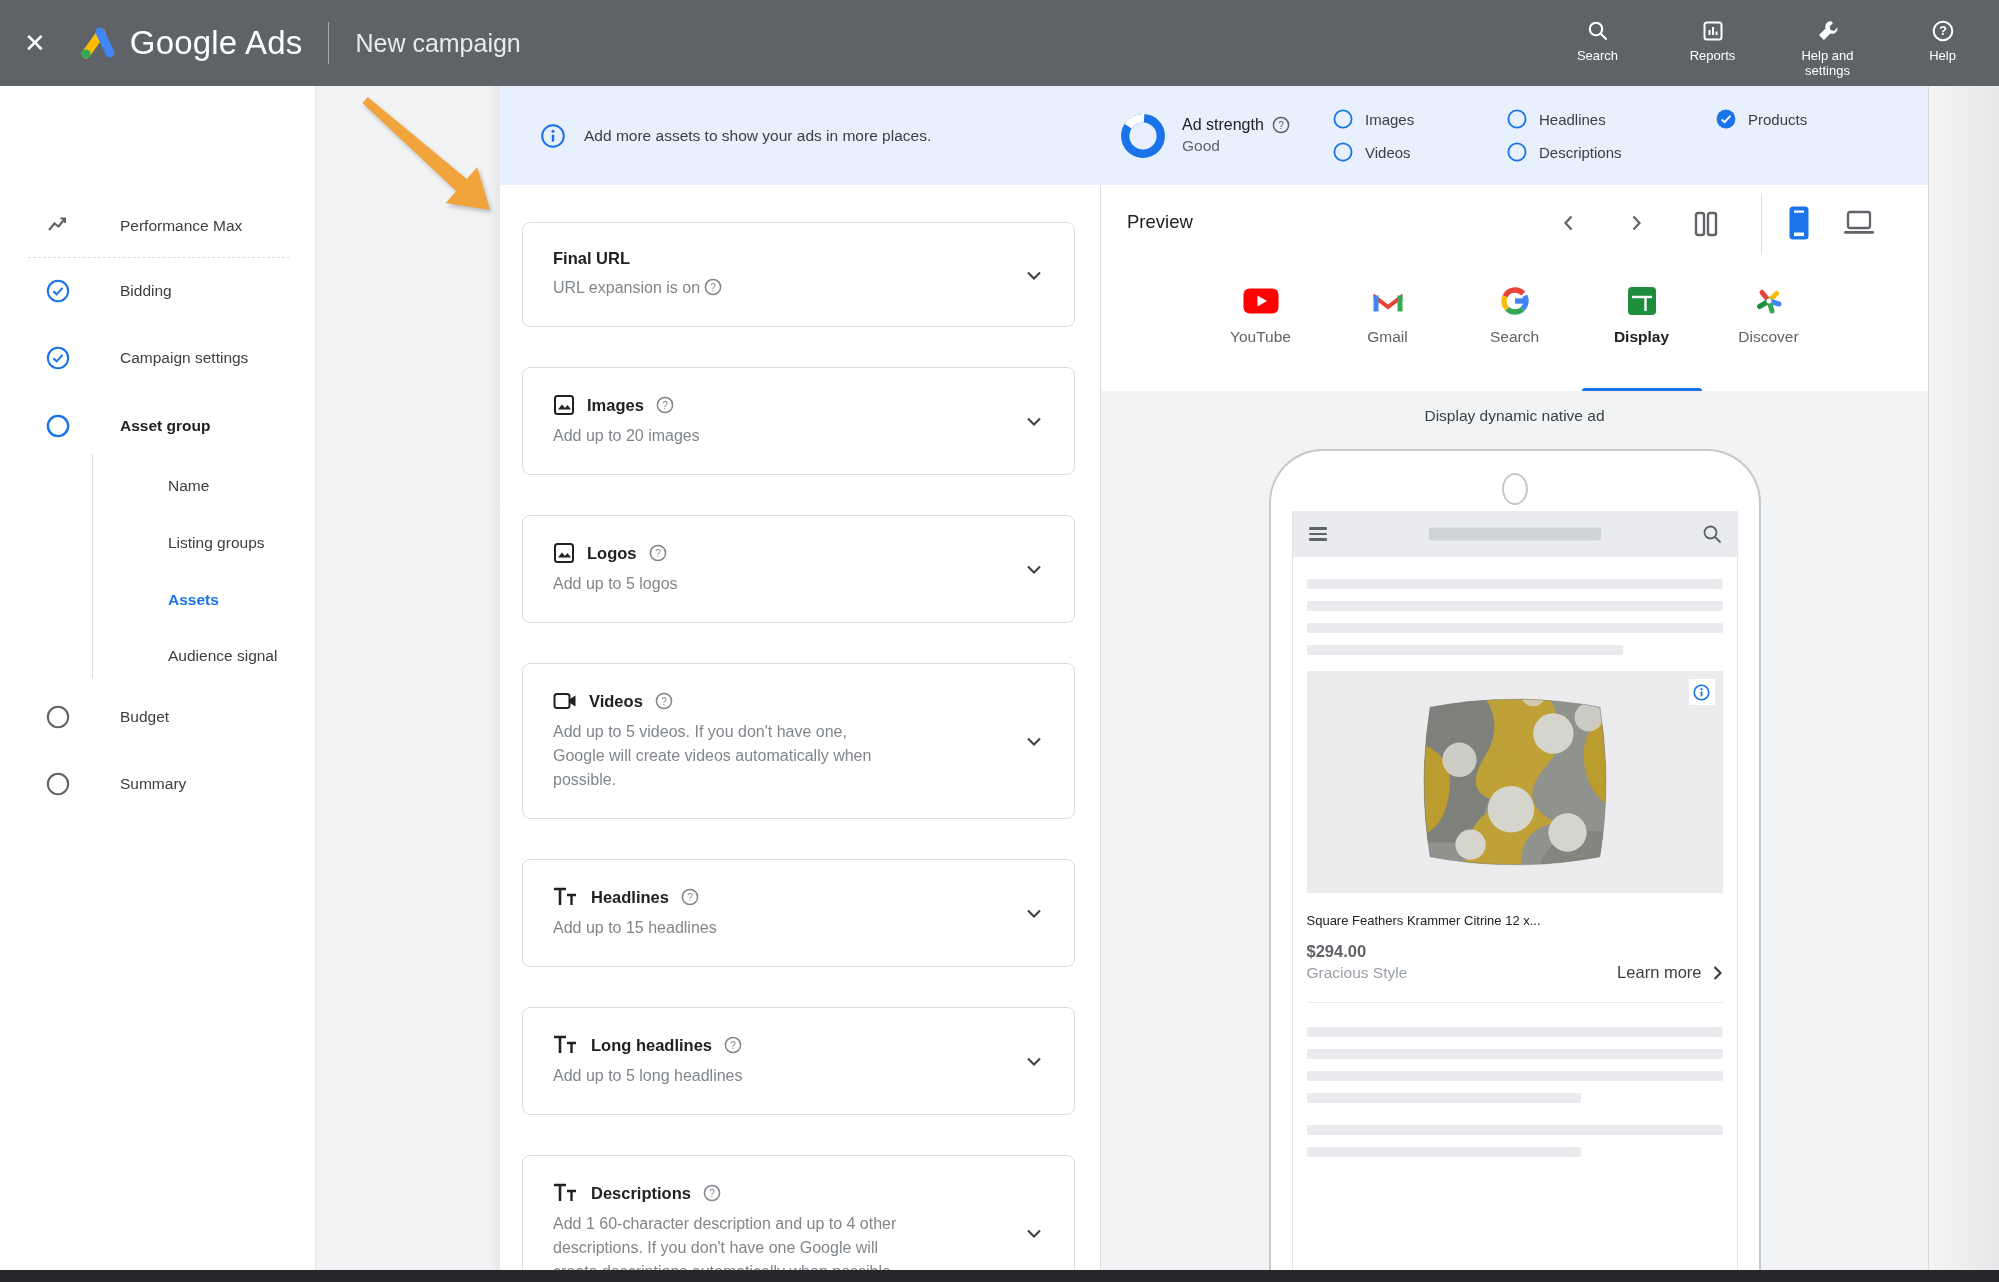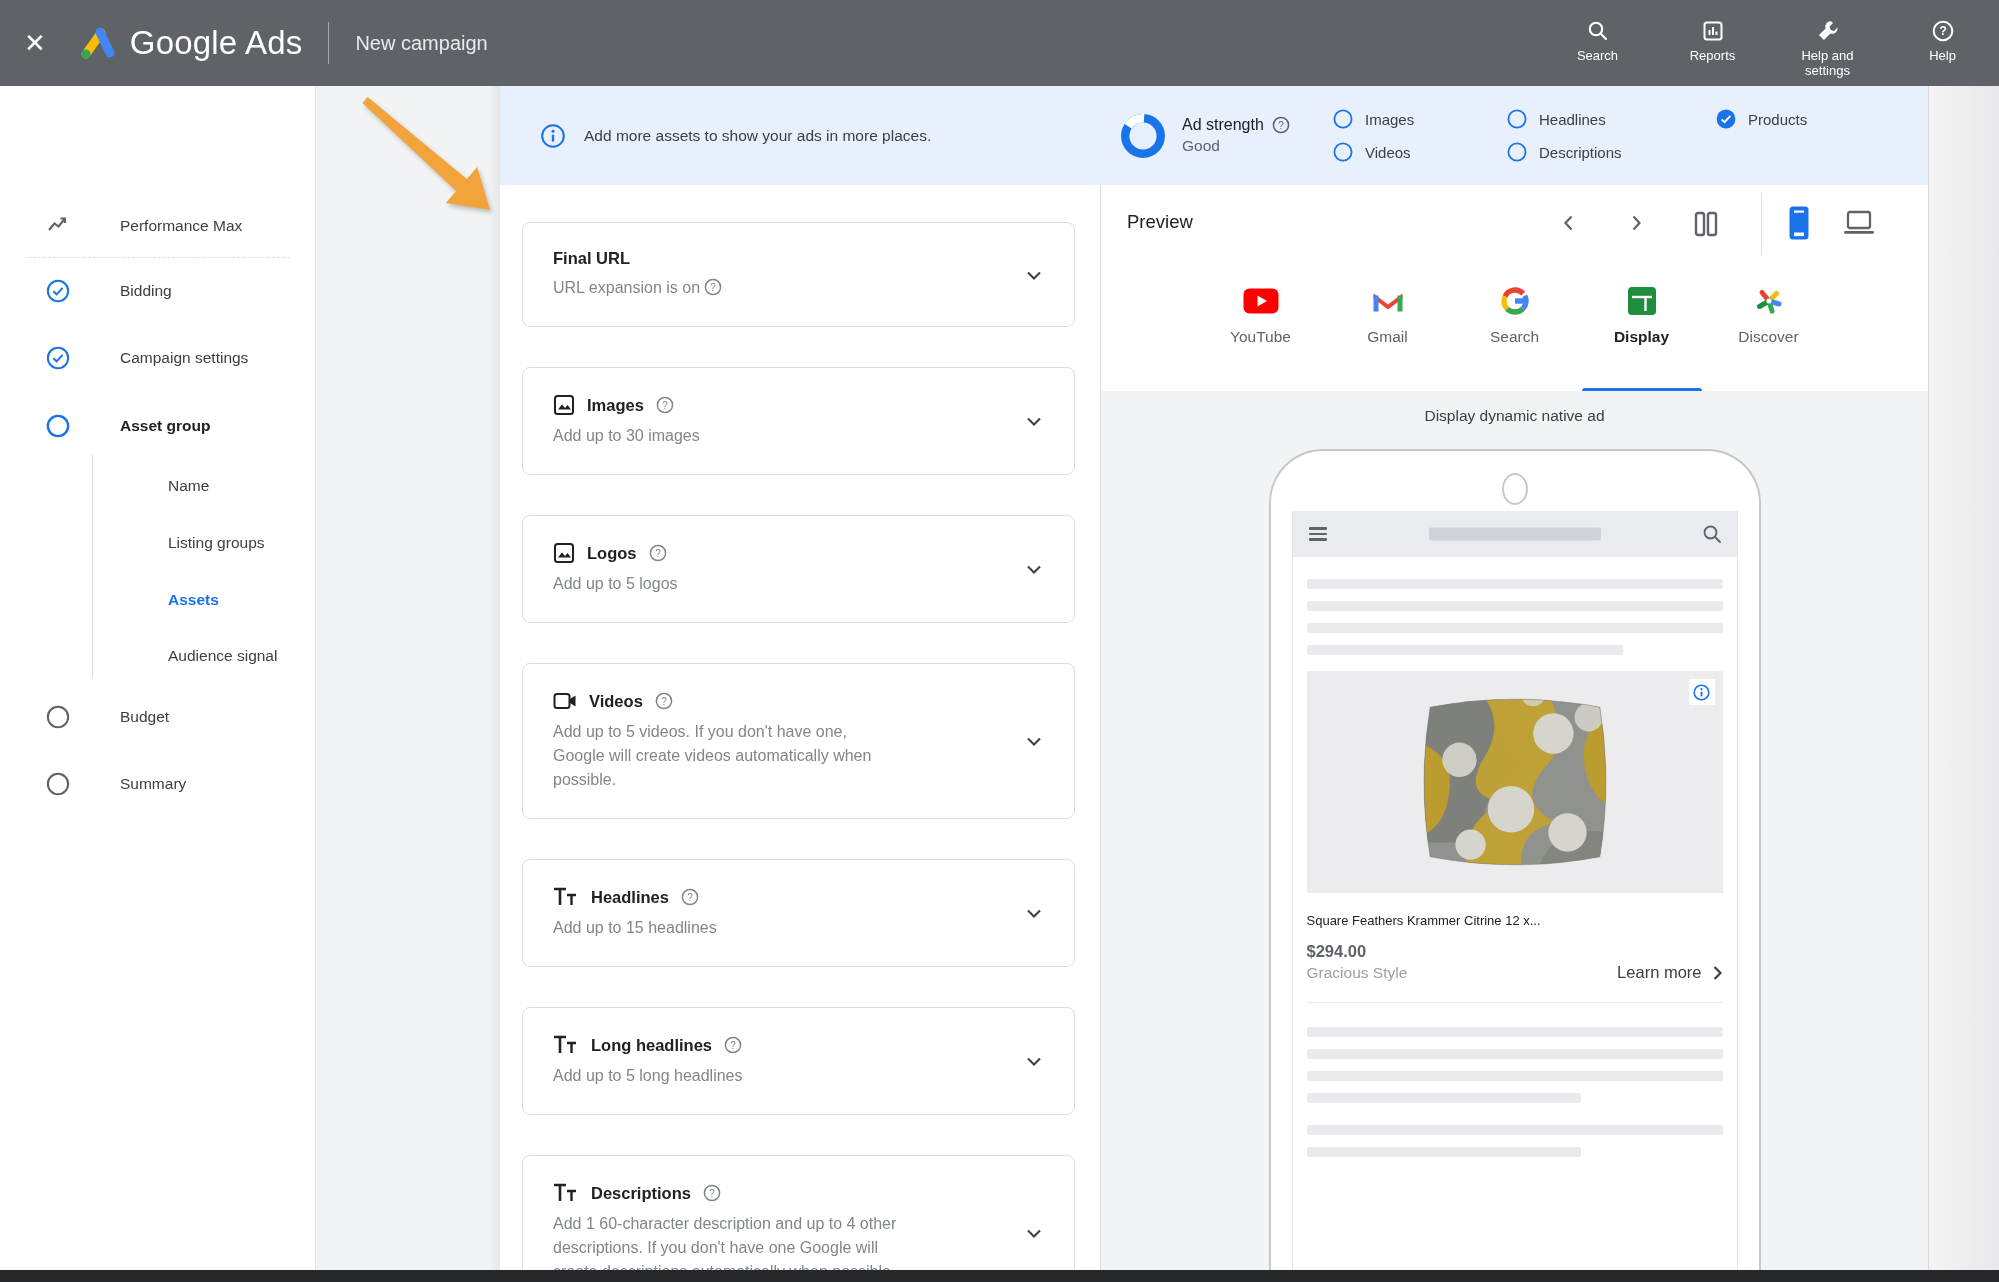--- a/index.html
+++ b/index.html
@@ -11,21 +11,21 @@
   svg{display:block}
   
   .topbar{
     position:absolute;left:0;top:0;width:1999px;height:86px;
     background:#5f6368;display:flex;align-items:center;color:#fff;
   }
   .close-btn{margin-left:24px;font-size:26px;font-weight:400;color:#fff;cursor:default;line-height:1}
   .logo{margin-left:30px}
   .product-name{margin-left:14px;font-size:33px;letter-spacing:.2px;color:#fff}
   .tb-divider{width:1px;height:42px;background:rgba(255,255,255,.45);margin-left:26px}
-  .page-title{margin-left:26px;font-size:20px;color:#e8eaed;font-weight:400}
+  .page-title{margin-left:26px;font-size:25px;color:#e8eaed;font-weight:400}
   .tb-nav{margin-left:auto;display:flex;align-items:flex-start;gap:18px;margin-right:8px;padding-top:10px}
   .tb-item{width:97px;display:flex;flex-direction:column;align-items:center;gap:5px;cursor:pointer}
   .tb-item .tb-label{font-size:13px;line-height:15px;color:#fff;text-align:center}
   
   .sidebar{
     position:absolute;left:0;top:86px;width:315px;height:1184px;background:#fff;
     border-right:1px solid #e3e6e8;
   }
   .side-row{position:absolute;left:0;height:40px;display:flex;align-items:center;padding-left:46px;cursor:pointer}
   .side-row .icon-box{width:24px;height:24px;flex:0 0 24px;display:flex;align-items:center;justify-content:center}
@@ -340,21 +340,21 @@
             </svg>
           </span>
         <span class="card-title">Images</span>
         <span class="q-circle">
             <svg width="18" height="18" viewBox="0 0 18 18">
               <circle cx="9" cy="9" r="7.6" fill="none" stroke="#80868b" stroke-width="1.5"></circle>
               <text x="9" y="12.6" text-anchor="middle" font-size="10" font-family="Liberation Sans, sans-serif" fill="#80868b">?</text>
             </svg>
           </span>
       </div>
-      <div class="card-sub">Add up to 30 images</div>
+      <div class="card-sub">Add up to 20 images</div>
       <span class="chev">
           <svg width="24" height="24" viewBox="0 0 24 24">
             <polyline points="6,9.5 12,15.5 18,9.5" fill="none" stroke="#3c4043" stroke-width="2.1"></polyline>
           </svg>
         </span>
     </div>
 
     <div class="card">
       <div class="card-title-row">
         <span>

